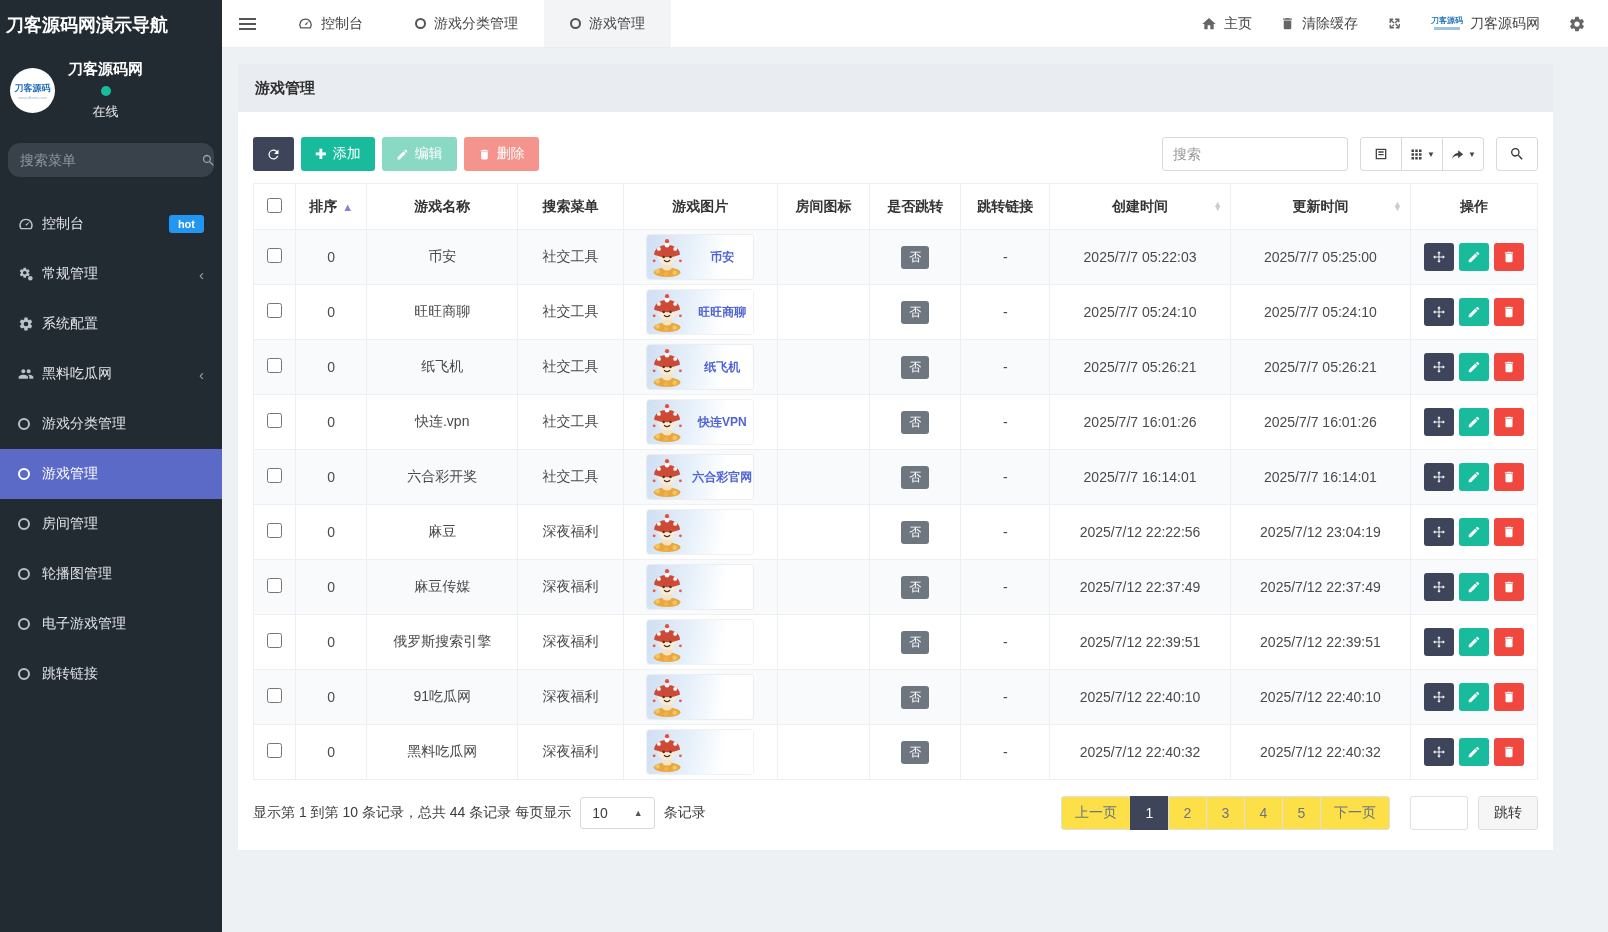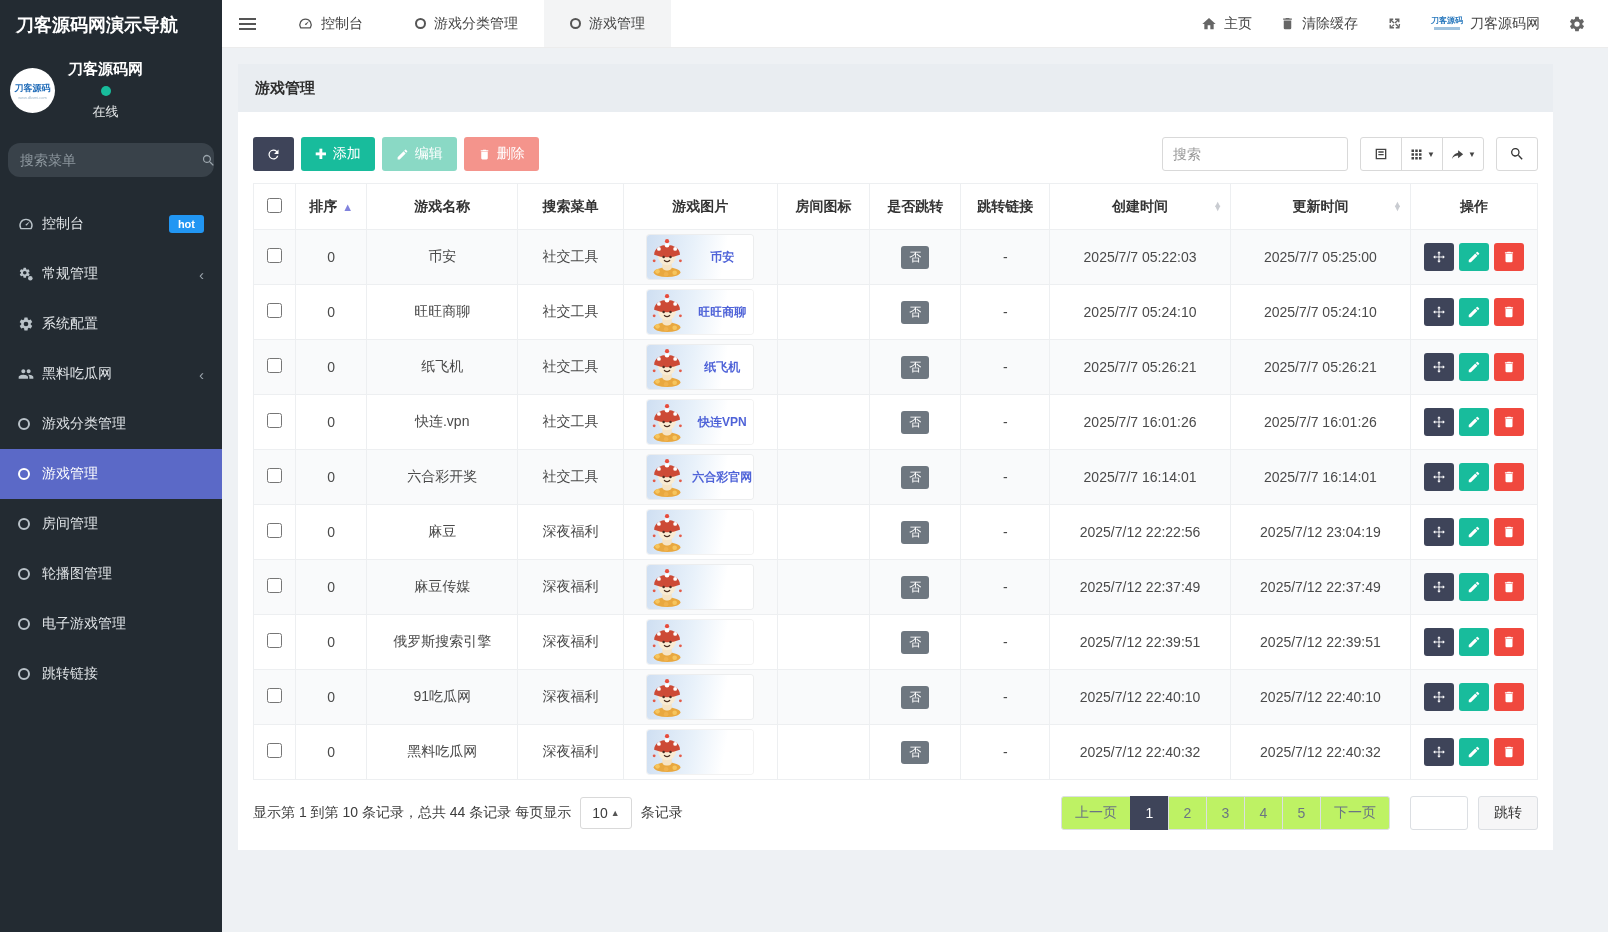--- a/index.html
+++ b/index.html
@@ -1,21 +1,21 @@
 <!DOCTYPE html>
 <html><head>
 <meta charset="utf-8">
 <style>
   * { box-sizing: border-box; margin: 0; padding: 0; }
   html,body { width: 1608px; height: 932px; font-family: "Liberation Sans","DejaVu Sans",sans-serif; }
   body { display: flex; background: #eef1f4; overflow: hidden; }
 
   
   .sidebar { width: 222px; flex: 0 0 222px; background: #232b32; height: 932px; }
-  .brand { height: 50px; line-height: 50px; padding-left: 16px; color: #fff; font-size: 18px; font-weight: 700; }
+  .brand { height: 50px; line-height: 50px; padding-left: 6px; color: #fff; font-size: 18px; font-weight: 700; }
   .profile { display: flex; gap: 13px; padding: 10px 14px 14px 10px; align-items: center; }
   .avatar { width: 45px; height: 45px; border-radius: 50%; background: #fff; display: flex; flex-direction: column; align-items: center; justify-content: center; flex-shrink: 0; }
   .avatar .av-main { color: #1f6bb8; font-weight: 700; font-size: 9px; }
   .avatar .av-sub { color: #9db6c9; font-size: 4px; }
   .profile-name { color: #fff; font-weight: 700; font-size: 15px; margin-bottom: 7px; }
   .status-row { display: flex; align-items: center; gap: 7px; color: #e6e9ea; font-size: 13px; flex-direction: column; }
   .status-dot { width: 10px; height: 10px; border-radius: 50%; background: #18bc9c; }
   .side-search { margin: 8px 8px 16px 8px; height: 34px; background: #39424a; border-radius: 12px; display: flex; align-items: center; padding: 0 12px; }
   .side-search input { flex: 1; background: transparent; border: none; outline: none; color: #c3cbd1; font-size: 14px; font-family: inherit; }
   .side-search input::placeholder { color: #8d979e; }
@@ -79,24 +79,24 @@
   .banner .m-wrap { width: 44px; height: 44px; flex-shrink: 0; display: flex; align-items: flex-end; }
   .banner .b-text { flex: 1; text-align: center; color: #4f63d8; font-weight: 700; font-size: 12px; white-space: nowrap; }
   .badge-no { display: inline-block; background: #6e7780; color: #fff; font-size: 12px; padding: 3px 8px; border-radius: 3px; }
   .actions { display: inline-flex; gap: 5px; }
   .act-btn { width: 30px; height: 28px; border: none; border-radius: 3px; color: #fff; display: inline-flex; align-items: center; justify-content: center; cursor: pointer; }
   .act-move { background: #3e4459; }
   .act-edit { background: #18bc9c; }
   .act-del { background: #f0483e; }
 
   .table-footer { display: flex; align-items: center; margin-top: 16px; font-size: 14px; color: #3c3c3c; }
-  .page-size { display: inline-flex; align-items: center; gap: 3px; border: 1px solid #d9d9d9; border-radius: 3px; height: 32px; padding: 0 11px; margin: 0 9px; background: #fff; cursor: pointer; }
+  .page-size { display: inline-flex; align-items: center; gap: 26px; border: 1px solid #d9d9d9; border-radius: 3px; height: 32px; padding: 0 11px; margin: 0 9px; background: #fff; cursor: pointer; }
   .page-size .caret-up { font-size: 9px; color: #555; }
   .pagination { margin-left: auto; display: flex; align-items: center; }
-  .page-btn { min-width: 39px; height: 34px; padding: 0 13px; background: #bef264; border: 1px solid #dcdfe3; display: flex; align-items: center; justify-content: center; color: #6b7583; font-size: 14px; cursor: pointer; margin-left: -1px; }
+  .page-btn { min-width: 39px; height: 34px; padding: 0 13px; background: #fde047; border: 1px solid #dcdfe3; display: flex; align-items: center; justify-content: center; color: #6b7583; font-size: 14px; cursor: pointer; margin-left: -1px; }
   .page-btn:first-child { margin-left: 0; border-radius: 3px 0 0 3px; }
   .page-btn.next { border-radius: 0 3px 3px 0; }
   .page-btn.active { background: #3e4459; border-color: #3e4459; color: #fff; }
   .jump-input { width: 58px; height: 34px; border: 1px solid #dcdfe3; border-radius: 3px; margin-left: 20px; font-size: 14px; padding: 0 8px; outline: none; font-family: inherit; }
   .jump-btn { height: 34px; padding: 0 15px; margin-left: 10px; background: #f6f6f7; border: 1px solid #dcdfe3; border-radius: 3px; font-size: 14px; color: #333; font-family: inherit; cursor: pointer; }
 </style>
 </head>
 <body>
 
 <div class="sidebar">

